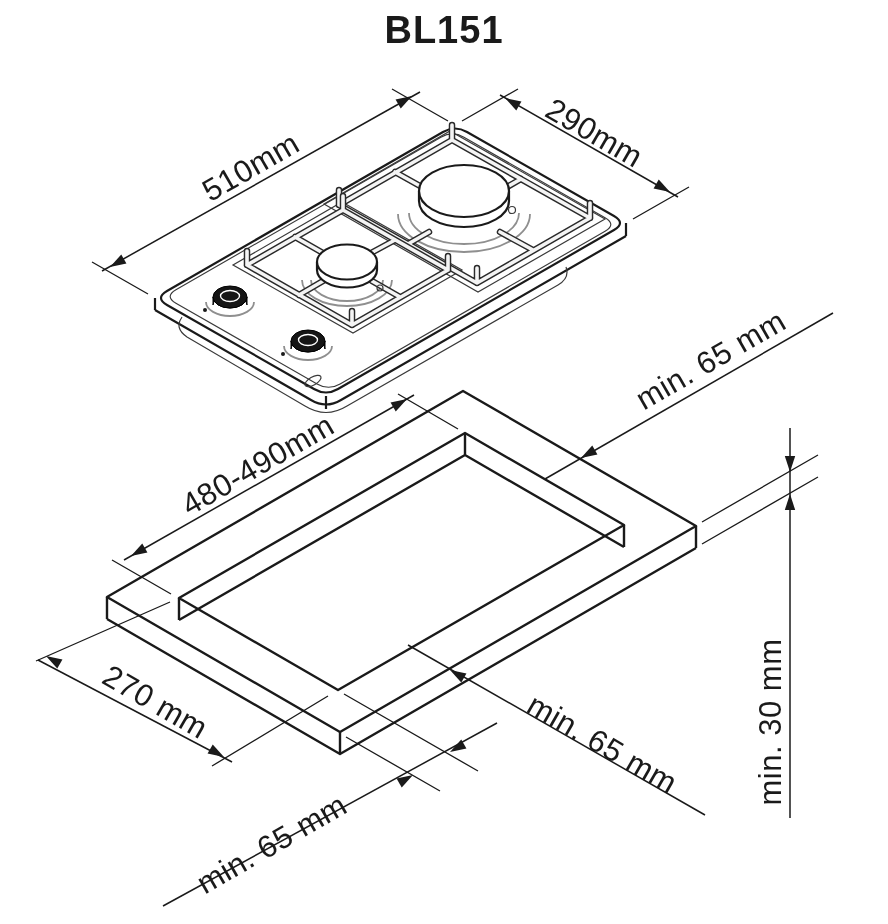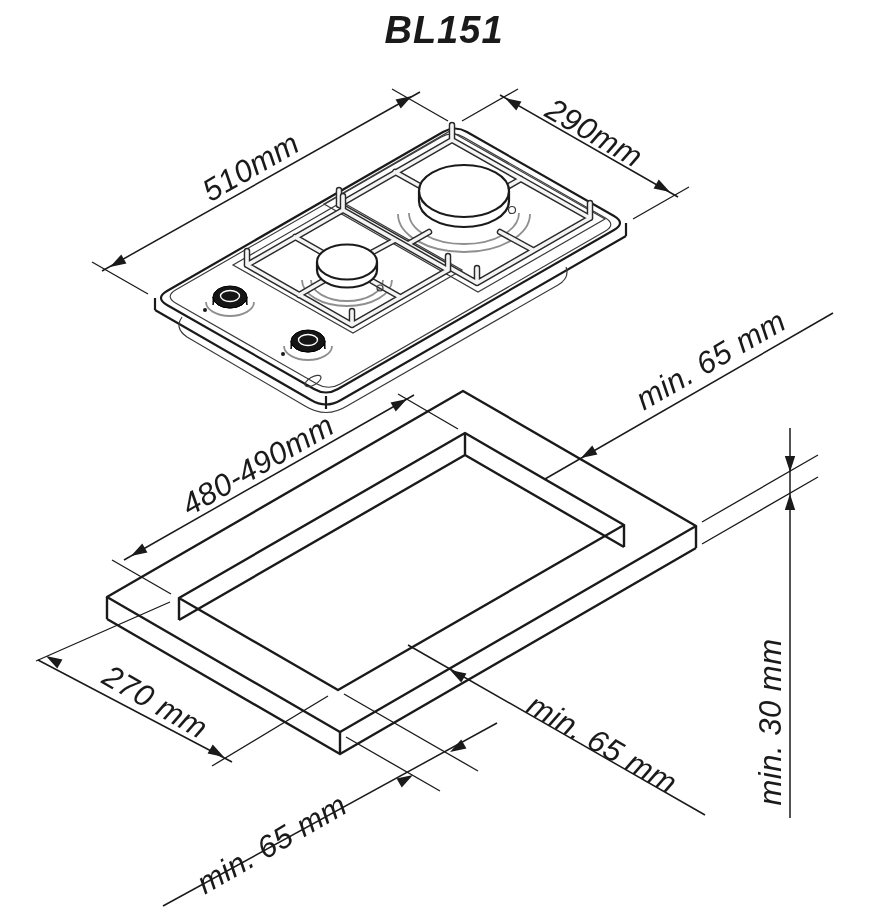--- a/index.html
+++ b/index.html
@@ -1,17 +1,17 @@
 <!DOCTYPE html>
 <html><head>
 <meta charset="utf-8">
 <style>
   html,body{margin:0;padding:0;background:#ffffff;}
   .page{width:888px;height:924px;background:#fff;position:relative;overflow:hidden;
-        font-family:"Liberation Sans", sans-serif;font-style:italic;}
+        font-family:"Liberation Sans", sans-serif;}
   svg{display:block;}
   text{font-family:"Liberation Sans", sans-serif; fill:#1a1a1a;}
   .title-text{font-size:38px;font-weight:bold;letter-spacing:1px;}
   .dim-text{font-size:31px;letter-spacing:0.5px;}
   .dim{stroke:#1a1a1a;stroke-width:1.5;fill:none;}
   .ext{stroke:#1a1a1a;stroke-width:1.3;fill:none;}
   .arrow{fill:#1a1a1a;stroke:none;}
   .outline{stroke:#1a1a1a;stroke-width:2.2;fill:none;stroke-linejoin:round;}
   .outline-f{stroke:#1a1a1a;stroke-width:2.2;fill:#ffffff;stroke-linejoin:round;}
   .wt{stroke:#1a1a1a;stroke-width:2.4;fill:none;stroke-linejoin:round;}

